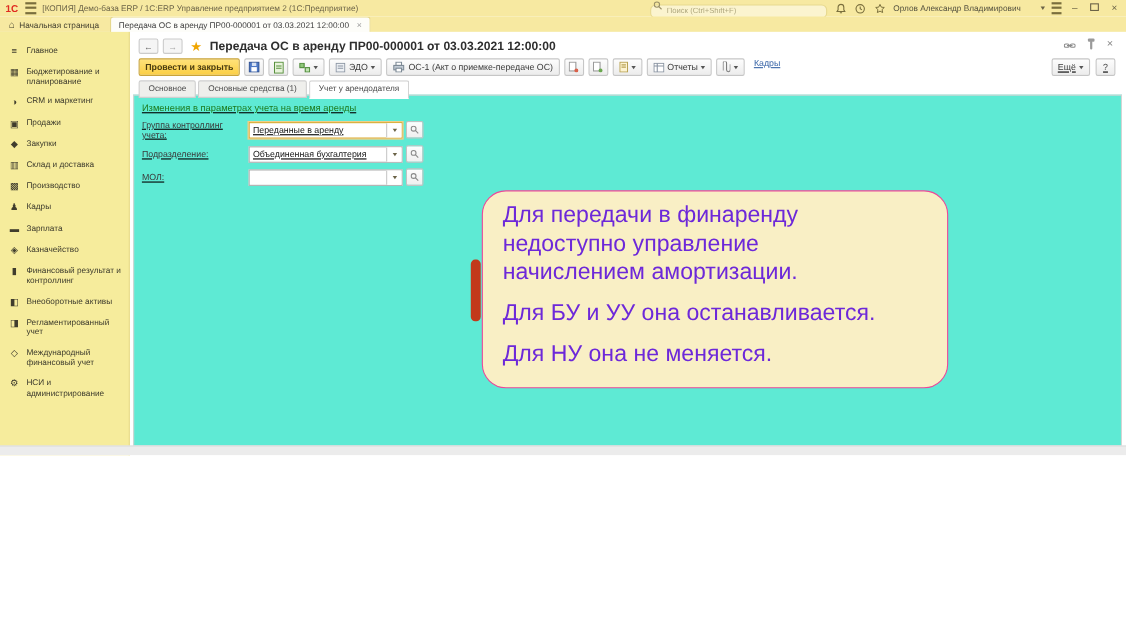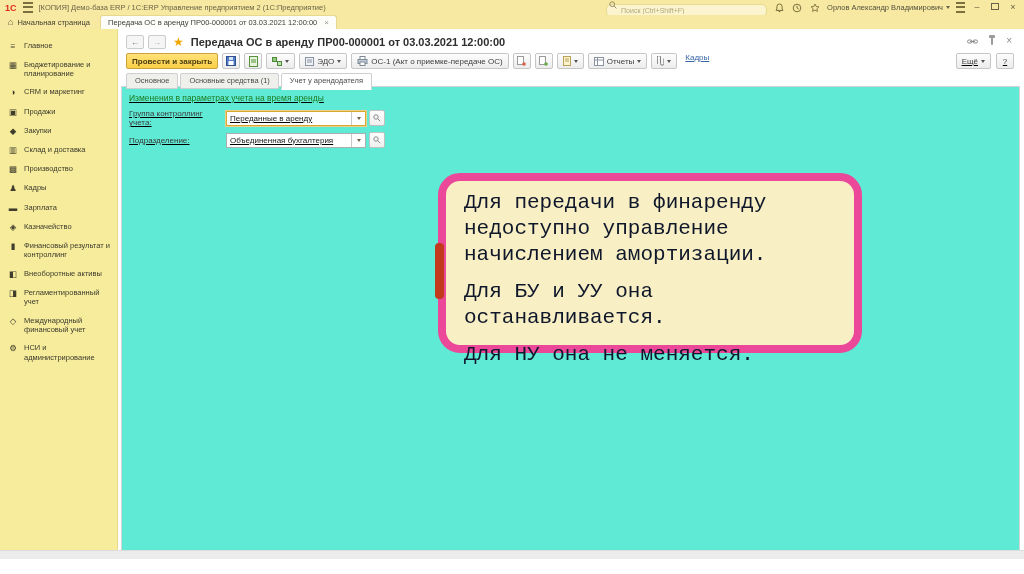--- a/index.html
+++ b/index.html
@@ -1,32 +1,32 @@
 <!DOCTYPE html>
 <html><head>
 <meta charset="utf-8">
 <style>
   html,body{margin:0;padding:0;background:#fff;}
-  #app{position:relative;width:1024px;height:559px;overflow:hidden;
+  #app{position:relative;width:1024px;height:414px;overflow:hidden;
        font-family:"Liberation Sans",sans-serif;background:#fff;}
 
   
   .topbar{position:absolute;left:0;top:0;width:1024px;height:15px;background:#f7e9a1;
           display:flex;align-items:center;gap:6px;padding:0 5px;box-sizing:border-box;}
   .logo{color:#e02a20;font-weight:bold;font-size:9px;flex:none;}
   .burger{flex:none;width:10px;height:7px;border-top:2px solid #7a6f3d;border-bottom:2px solid #7a6f3d;position:relative;}
   .burger::after{content:"";position:absolute;left:0;top:1.5px;width:100%;height:2px;background:#7a6f3d;}
   .apptitle{font-size:7.5px;color:#6b6347;white-space:nowrap;text-align:right;}
   .searchwrap{position:relative;margin-left:auto;flex:none;}
   .searchwrap svg{position:absolute;left:3px;top:2px;}
   .search-input{width:142px;height:11px;background:#fbf4cf;border:1px solid #e7d98f;border-radius:5px;
                 font-size:7px;color:#6d6548;padding:0 3px 0 14px;outline:none;font-family:"Liberation Sans",sans-serif;}
   .search-input::placeholder{color:#b0a87f;}
   .tb-ico{flex:none;display:flex;align-items:center;justify-content:center;width:12px;height:12px;cursor:pointer;}
-  .username{font-size:7.5px;color:#53503e;white-space:nowrap;cursor:pointer;display:flex;align-items:center;gap:3px;}
+  .username{font-size:7.5px;color:#53503e;white-space:nowrap;cursor:pointer;display:flex;align-items:center;gap:18px;}
   .caret{width:0;height:0;border-left:2.5px solid transparent;border-right:2.5px solid transparent;border-top:3px solid #6b6347;display:inline-block;}
   .winbtn{font-size:9px;color:#6b6347;width:12px;text-align:center;cursor:pointer;line-height:1;}
   .restorebox{width:6px;height:5px;border:1px solid #6b6347;display:inline-block;}
 
   
   .tabsbar{position:absolute;left:0;top:15px;width:1024px;height:14px;background:#f7e9a1;
            display:flex;align-items:flex-end;padding-left:6px;box-sizing:border-box;}
   .home-tab{display:flex;align-items:center;gap:4px;font-size:7.5px;color:#45412f;padding:0 10px 2px 2px;cursor:pointer;}
   .home-ico{font-size:9px;color:#3c3a28;line-height:1;}
   .doc-tab{background:#fdfdf9;border:1px solid #e6d88c;border-bottom:none;border-radius:3px 3px 0 0;
@@ -77,21 +77,21 @@
   .flabel{width:97px;font-size:8px;color:#3a3a3a;flex:none;}
   .fgroup{display:flex;border:1px solid #adadad;height:13px;background:#fff;}
   .fgroup.active{border-color:#d8a92f;box-shadow:0 0 0 1px #ecd08a;}
   .finput{width:118px;font-size:8px;color:#151515;padding:0 3px;display:flex;align-items:center;overflow:hidden;white-space:nowrap;cursor:text;}
   .fdrop{width:13px;border-left:1px solid #c9c9c9;display:flex;align-items:center;justify-content:center;cursor:pointer;background:#fff;}
   .fopen{width:14px;height:14px;border:1px solid #c2c2c2;background:linear-gradient(#fdfdfd,#efefef);
          margin-left:3px;display:flex;align-items:center;justify-content:center;border-radius:2px;cursor:pointer;}
 
   
   .callout{position:absolute;left:319px;top:144px;width:424px;height:180px;box-sizing:border-box;
-           background:#f9efc5;border:8px solid #ec4899;border-radius:22px;padding:9px 18px;color:#0f172a;font-family:Liberation Mono, monospace;}
+           background:#f9efc5;border:1px solid #ec4899;border-radius:22px;padding:9px 18px;color:#6d28d9;}
   .callout p{margin:0 0 11px;font-size:21px;line-height:26px;white-space:pre-line;}
   .callout .notch{position:absolute;left:-11px;top:62px;width:9px;height:56px;background:#c2391b;border-radius:4px;}
 
   .bottomstrip{position:absolute;left:0;bottom:0;width:1024px;height:8px;background:#ececec;border-top:1px solid #dcdcdc;}
 </style>
 </head>
 <body>
 
 <div id="app">
 
@@ -351,20 +351,35 @@
             </span>
         </span>
         <span class="fopen">
           <svg width="8" height="8" viewBox="0 0 8 8">
               <circle cx="3" cy="3" r="2.2" fill="none" stroke="#8a8a8a"></circle>
               <line x1="4.6" y1="4.6" x2="7.2" y2="7.2" stroke="#8a8a8a"></line>
             </svg>
         </span>
       </div>
 
+      <div class="frow">
+        <span class="flabel">МОЛ:</span>
+        <span class="fgroup">
+          <span class="finput"></span>
+          <span class="fdrop">
+              <span class="caret"></span>
+            </span>
+        </span>
+        <span class="fopen">
+          <svg width="8" height="8" viewBox="0 0 8 8">
+              <circle cx="3" cy="3" r="2.2" fill="none" stroke="#8a8a8a"></circle>
+              <line x1="4.6" y1="4.6" x2="7.2" y2="7.2" stroke="#8a8a8a"></line>
+            </svg>
+        </span>
+      </div>
     </div>
 
     <div class="callout">
       <span class="notch"></span>
       <p>Для передачи в финаренду
 недоступно управление
 начислением амортизации.</p>
       <p>Для БУ и УУ она останавливается.</p>
       <p>Для НУ она не меняется.</p>
     </div>

